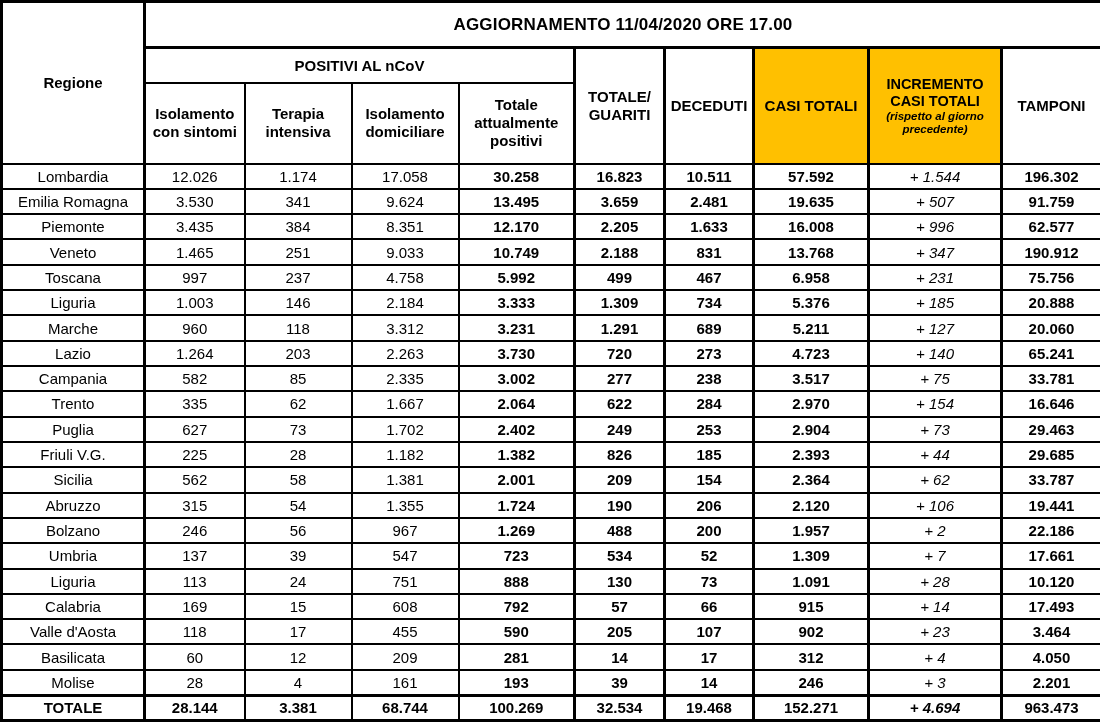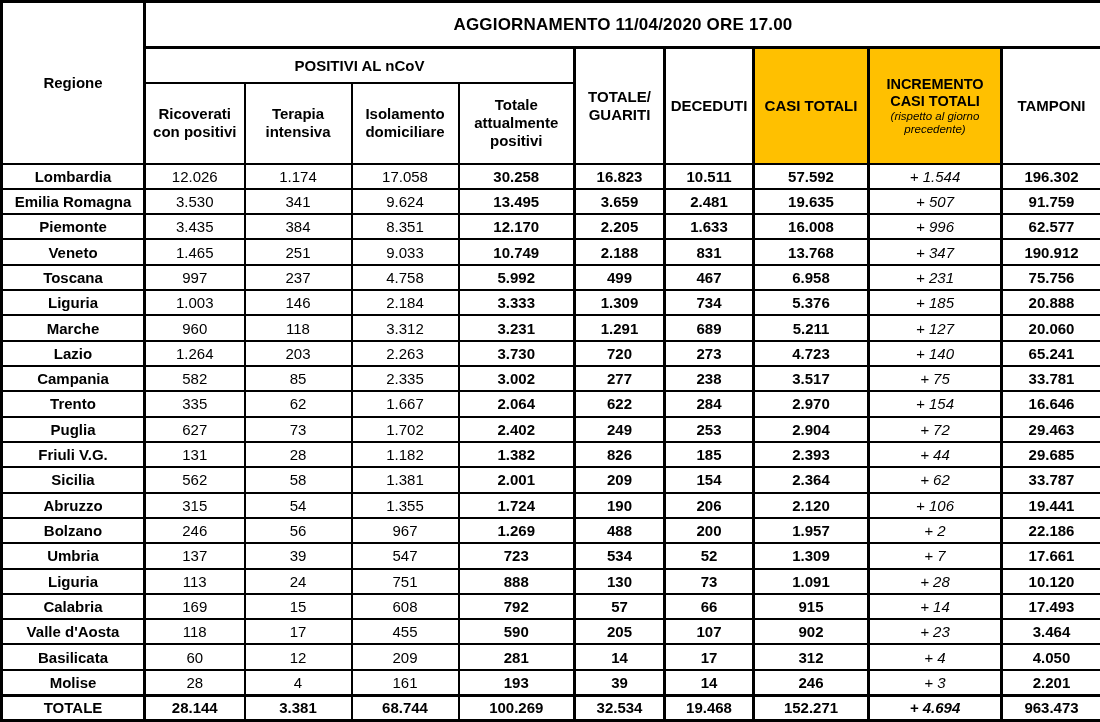--- a/index.html
+++ b/index.html
@@ -22,25 +22,25 @@
   thead th { background:#D9D9D9; font-weight:bold; }
   tr.title-row { height:46px; }
   tr.group-row { height:35px; }
   tr.sub-row   { height:81px; }
   .title-cell  { font-size:17px; border-bottom-width:3px !important; letter-spacing:0.2px; }
   .region-head { font-size:15px; }
   .group-cell  { font-size:15px; }
   .sub-cell    { font-size:15px; line-height:1.18; }
   .head-orange { background:#FFC000 !important; }
   .inc-line1   { display:block; font-size:14.5px; line-height:1.15; }
-  .inc-note    { display:block; font-size:11.5px; font-weight:normal; font-style:italic; line-height:1.1; margin-top:1px; }
+  .inc-note    { display:block; font-size:11.5px; font-weight:bold; font-style:italic; line-height:1.1; margin-top:1px; }
   
   tbody tr { height:25px; }
   tbody td { font-size:15px; }
-  .c-region { background:#FFFFFF; font-weight:bold; }
+  .c-region { background:#FFFFFF; font-weight:normal; }
   .c-yellow { background:#FFFF00; }
   .c-yellow.b { font-weight:bold;margin-top:45px; }
   .c-green  { background:#00FF00; font-weight:bold; }
   .c-red    { background:#FF0000; font-weight:bold; }
   .c-orange { background:#FFC000; font-weight:bold; }
   .c-orange.inc { font-weight:normal; font-style:italic; }
   .c-gray   { background:#D9D9D9; font-weight:bold;margin-top:24px; }
   .total-row td { border-top-width:3px !important; font-weight:bold !important; }
   .total-row .c-orange.inc { font-style:italic; }
 </style>
@@ -71,21 +71,21 @@
         <th rowspan="2" class="sub-cell thickL">TOTALE/ GUARITI</th>
         <th rowspan="2" class="sub-cell thickL">DECEDUTI</th>
         <th rowspan="2" class="sub-cell head-orange thickL">CASI TOTALI</th>
         <th rowspan="2" class="sub-cell head-orange thickL">
           <span class="inc-line1">INCREMENTO CASI TOTALI</span>
           <span class="inc-note">(rispetto al giorno precedente)</span>
         </th>
         <th rowspan="2" class="sub-cell thickL">TAMPONI</th>
       </tr>
       <tr class="sub-row">
-        <th class="sub-cell thickL">Ricoverati con positivi</th>
+        <th class="sub-cell thickL">Isolamento con sintomi</th>
         <th class="sub-cell">Terapia intensiva</th>
         <th class="sub-cell">Isolamento domiciliare</th>
         <th class="sub-cell">Totale attualmente positivi</th>
       </tr>
     </thead>
     <tbody id="tbody">
         <tr>
     <td class="c-region">Lombardia</td>
     <td class="c-yellow thickL">12.026</td>
     <td class="c-yellow">1.174</td>
@@ -207,26 +207,26 @@
   </tr>
         <tr>
     <td class="c-region">Puglia</td>
     <td class="c-yellow thickL">627</td>
     <td class="c-yellow">73</td>
     <td class="c-yellow">1.702</td>
     <td class="c-yellow b">2.402</td>
     <td class="c-green thickL">249</td>
     <td class="c-red thickL">253</td>
     <td class="c-orange thickL">2.904</td>
-    <td class="c-orange inc thickL">+ 72</td>
+    <td class="c-orange inc thickL">+ 73</td>
     <td class="c-gray thickL">29.463</td>
   </tr>
         <tr>
     <td class="c-region">Friuli V.G.</td>
-    <td class="c-yellow thickL">131</td>
+    <td class="c-yellow thickL">225</td>
     <td class="c-yellow">28</td>
     <td class="c-yellow">1.182</td>
     <td class="c-yellow b">1.382</td>
     <td class="c-green thickL">826</td>
     <td class="c-red thickL">185</td>
     <td class="c-orange thickL">2.393</td>
     <td class="c-orange inc thickL">+ 44</td>
     <td class="c-gray thickL">29.685</td>
   </tr>
         <tr>

